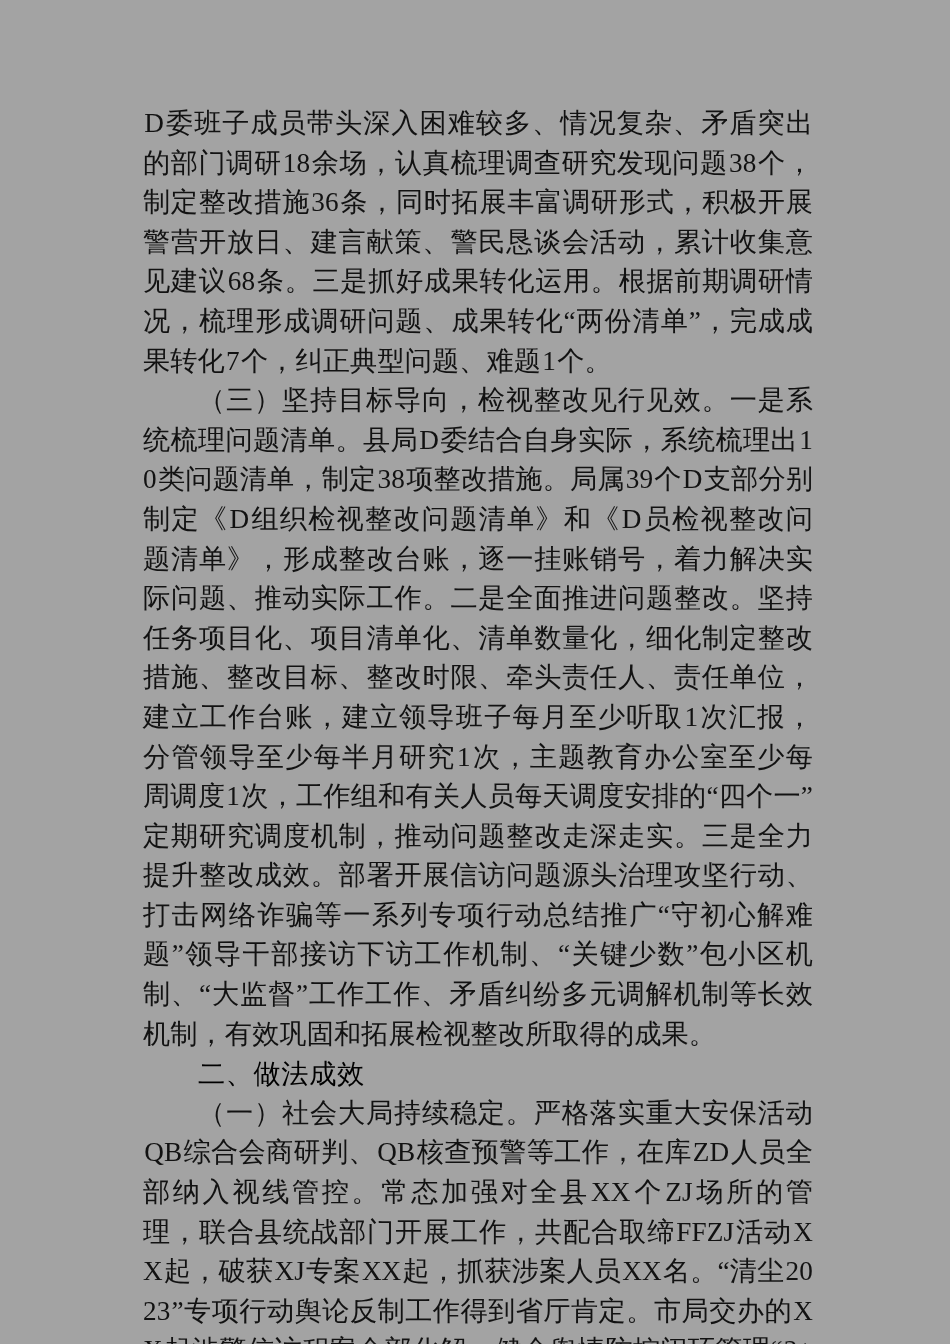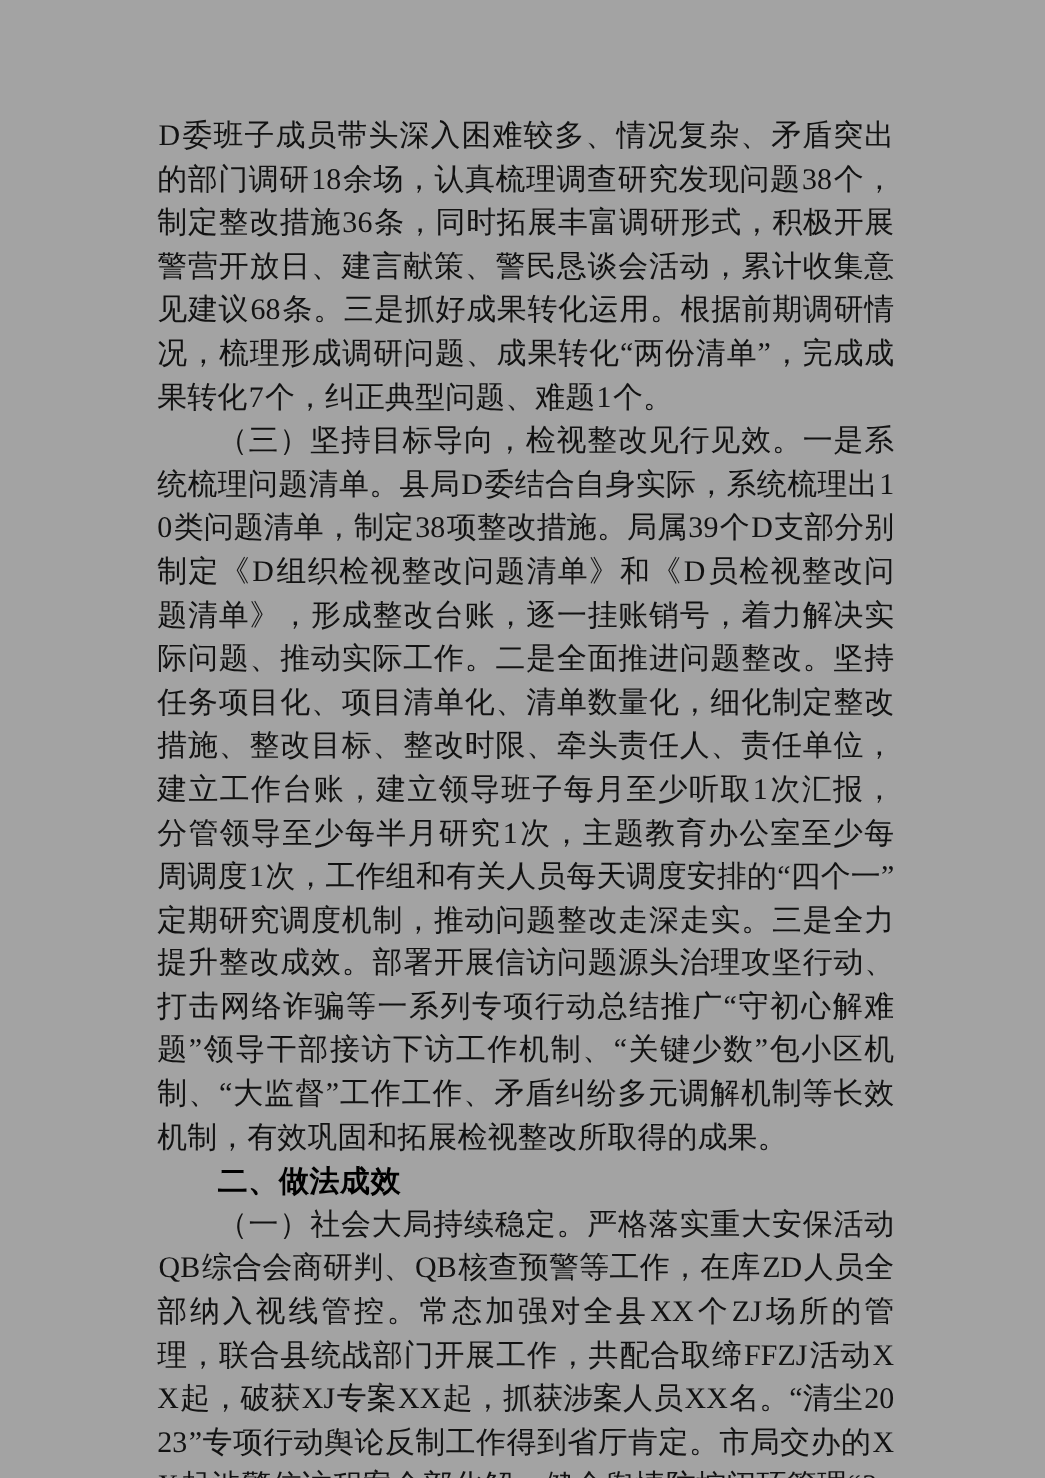--- a/index.html
+++ b/index.html
@@ -58,21 +58,21 @@
     text-indent: 55px;
   }
 
   
   .heading {
     margin: 0;
     font-size: 27.2px;
     line-height: 39.6px;
     text-indent: 55px;
     font-family: "Liberation Sans", "DejaVu Sans", sans-serif;
-    font-weight: 700;
+    font-weight: 400;
     letter-spacing: 0.6px;
     color: #000000;
   }
 
   
   .lat {
     font-family: "Liberation Serif", "DejaVu Serif", serif;
     padding: 0 1.2px;
   }
 </style>

